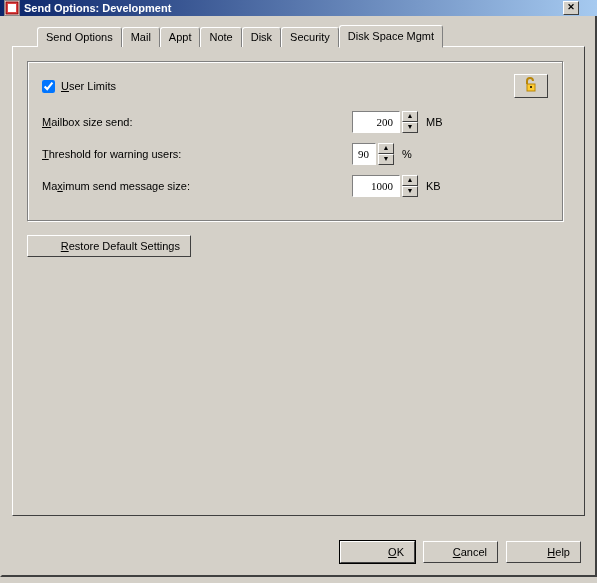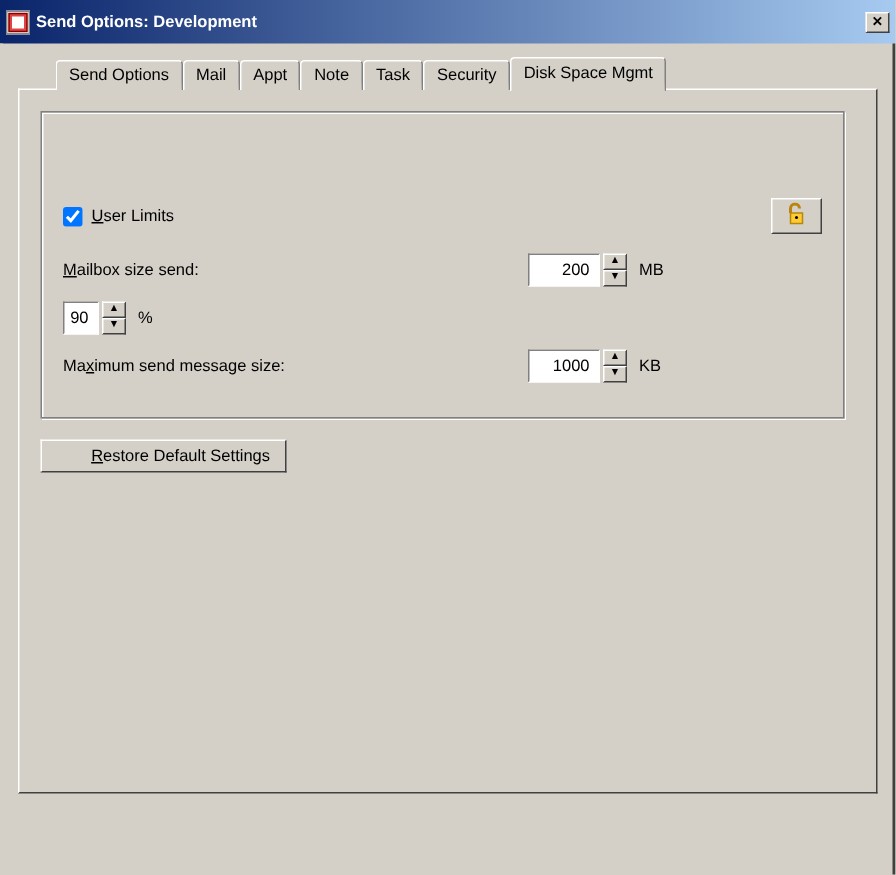--- a/index.html
+++ b/index.html
@@ -6,26 +6,26 @@
   body {
     margin: 0; padding: 0;
     font-family: Tahoma, Arial, sans-serif;
     font-size: 11px;
     background: #d4d0c8;
     width: 597px; height: 583px;
     overflow: hidden;
     color: #000;
   }
   .titlebar {
-    height: 29px;
+    height: 16px;
     background: linear-gradient(to right, #0a246a, #a6caf0);
     color: #fff;
     display: flex;
     align-items: center;
-    padding: 0 4px 0 4px;
+    padding: 0 18px 0 4px;
     font-weight: bold;
     font-size: 11px;
   }
   .titlebar .app-icon {
     width: 16px; height: 16px;
     display: inline-block;
     margin-right: 4px;
     background: #fff;
     border: 1px solid #888;
   }
@@ -101,21 +101,20 @@
     padding: 12px 14px 14px 14px;
     position: relative;
     margin-bottom: 14px;
     width: 536px;
   }
   .group-header {
     display: flex;
     align-items: center;
     justify-content: space-between;
     margin-bottom: 12px;
-    margin-top: 45px;
   }
   .checkbox-wrap { display: flex; align-items: center; gap: 6px; }
   .checkbox-wrap .underline { text-decoration: underline; }
   input[type=checkbox] {
     width: 13px; height: 13px;
     margin: 0;
   }
   .lock-btn {
     width: 34px; height: 24px;
     background: #d4d0c8;
@@ -140,21 +139,21 @@
   }
   .spinbox input {
     width: 48px;
     text-align: right;
     padding: 0 6px 0 0;
     border-top: 1px solid #808080;
     border-left: 1px solid #808080;
     border-right: 1px solid #fff;
     border-bottom: 1px solid #fff;
     background: #fff;
-    font-family: Liberation Sans, sans-serif;
+    font-family: Liberation Serif, serif;
     font-size: 11px;
     height: 22px;
   }
   .spinbox input.narrow { width: 24px; }
   .spinbtns {
     display: flex; flex-direction: column;
     margin-left: 2px;
   }
   .spinbtns .sb {
     width: 16px; height: 11px;
@@ -209,21 +208,21 @@
   <span class="title-text">Send Options:  Development</span>
   <span class="win-btn">✕</span>
 </div>
 
 <div class="client">
   <div class="tabstrip">
     <div class="tab"><span>Send Options</span></div>
     <div class="tab"><span>Mail</span></div>
     <div class="tab"><span>Appt</span></div>
     <div class="tab"><span>Note</span></div>
-    <div class="tab"><span>Task</span></div>
+    <div class="tab"><span>Disk</span></div>
     <div class="tab"><span>Security</span></div>
     <div class="tab active"><span>Disk Space Mgmt</span></div>
   </div>
 
   <div class="tabpanel">
     <div class="groupbox">
       <div class="group-header">
         <label class="checkbox-wrap">
           <input type="checkbox" checked="" style="">
           <span><span class="underline">U</span><span>ser Limits</span></span>
@@ -245,20 +244,21 @@
           <input type="text" value="200" style="">
           <span class="spinbtns">
             <span class="sb">▲</span>
             <span class="sb">▼</span>
           </span>
         </span>
         <span class="unit">MB</span>
       </div>
 
       <div class="row">
+        <span class="label"><span class="u">T</span><span>hreshold for warning users:</span></span>
         <span class="spinbox">
           <input type="text" class="narrow" value="90" style="">
           <span class="spinbtns">
             <span class="sb">▲</span>
             <span class="sb">▼</span>
           </span>
         </span>
         <span class="unit">%</span>
       </div>
 
@@ -271,13 +271,18 @@
             <span class="sb">▼</span>
           </span>
         </span>
         <span class="unit">KB</span>
       </div>
     </div>
 
     <div class="btn restore-btn"><span class="u">R</span><span>estore Default Settings</span></div>
   </div>
 
+  <div class="footer">
+    <div class="btn default"><span class="u">O</span><span>K</span></div>
+    <div class="btn"><span class="u">C</span><span>ancel</span></div>
+    <div class="btn"><span class="u">H</span><span>elp</span></div>
+  </div>
 </div>
 
 </body></html>

